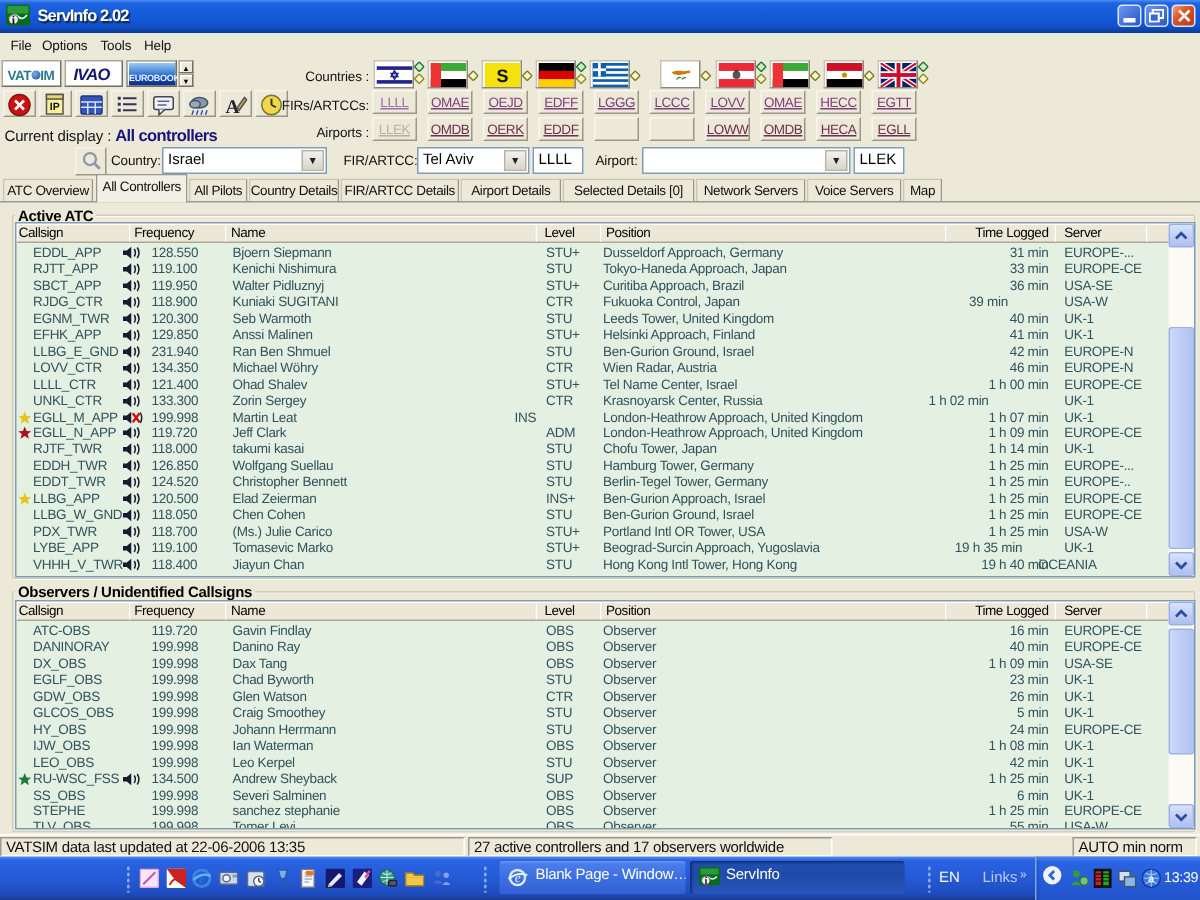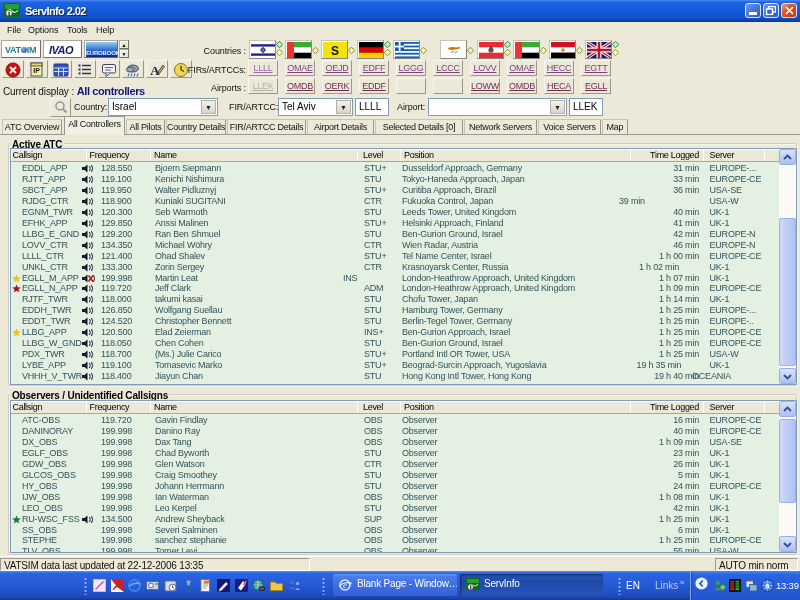--- a/index.html
+++ b/index.html
@@ -379,21 +379,21 @@
       <span style="left:11px">RJDG_CTR</span>
       <svg class="spk" style="left:71px;top:1px" width="14" height="9" viewBox="0 0 14 9">
 <polygon points="0,3 2.5,3 5.5,0.5 5.5,8.5 2.5,6 0,6" fill="#1a1a2e"></polygon>
 <path d="M7.5 2 Q9 4.5 7.5 7" stroke="#1a1a2e" stroke-width="1" fill="none"></path>
 <path d="M9.5 1 Q11.8 4.5 9.5 8" stroke="#1a1a2e" stroke-width="1" fill="none"></path>
 </svg>
       <span style="left:90px">118.900</span>
       <span style="left:144px">Kuniaki SUGITANI</span>
       <span style="left:353px">CTR</span>
       <span style="left:391px">Fukuoka Control, Japan</span>
-      <span style="left:608px;width:80px;text-align:left">39 min</span>
+      <span style="left:608px;width:80px;text-align:center">39 min</span>
       <span style="left:698.5px">USA-W</span>
     </div>
 <div class="row" style="top:57.80px">
       <span style="left:11px">EGNM_TWR</span>
       <svg class="spk" style="left:71px;top:1px" width="14" height="9" viewBox="0 0 14 9">
 <polygon points="0,3 2.5,3 5.5,0.5 5.5,8.5 2.5,6 0,6" fill="#1a1a2e"></polygon>
 <path d="M7.5 2 Q9 4.5 7.5 7" stroke="#1a1a2e" stroke-width="1" fill="none"></path>
 <path d="M9.5 1 Q11.8 4.5 9.5 8" stroke="#1a1a2e" stroke-width="1" fill="none"></path>
 </svg>
       <span style="left:90px">120.300</span>
@@ -417,21 +417,21 @@
       <span style="left:608px;width:80px;text-align:right">41 min</span>
       <span style="left:698.5px">UK-1</span>
     </div>
 <div class="row" style="top:79.70px">
       <span style="left:11px">LLBG_E_GND</span>
       <svg class="spk" style="left:71px;top:1px" width="14" height="9" viewBox="0 0 14 9">
 <polygon points="0,3 2.5,3 5.5,0.5 5.5,8.5 2.5,6 0,6" fill="#1a1a2e"></polygon>
 <path d="M7.5 2 Q9 4.5 7.5 7" stroke="#1a1a2e" stroke-width="1" fill="none"></path>
 <path d="M9.5 1 Q11.8 4.5 9.5 8" stroke="#1a1a2e" stroke-width="1" fill="none"></path>
 </svg>
-      <span style="left:90px">129.200</span>
+      <span style="left:90px">231.940</span>
       <span style="left:144px">Ran Ben Shmuel</span>
       <span style="left:353px">STU</span>
       <span style="left:391px">Ben-Gurion Ground, Israel</span>
       <span style="left:608px;width:80px;text-align:right">42 min</span>
       <span style="left:698.5px">EUROPE-N</span>
     </div>
 <div class="row" style="top:90.65px">
       <span style="left:11px">LOVV_CTR</span>
       <svg class="spk" style="left:71px;top:1px" width="14" height="9" viewBox="0 0 14 9">
 <polygon points="0,3 2.5,3 5.5,0.5 5.5,8.5 2.5,6 0,6" fill="#1a1a2e"></polygon>
@@ -463,21 +463,21 @@
       <span style="left:11px">UNKL_CTR</span>
       <svg class="spk" style="left:71px;top:1px" width="14" height="9" viewBox="0 0 14 9">
 <polygon points="0,3 2.5,3 5.5,0.5 5.5,8.5 2.5,6 0,6" fill="#1a1a2e"></polygon>
 <path d="M7.5 2 Q9 4.5 7.5 7" stroke="#1a1a2e" stroke-width="1" fill="none"></path>
 <path d="M9.5 1 Q11.8 4.5 9.5 8" stroke="#1a1a2e" stroke-width="1" fill="none"></path>
 </svg>
       <span style="left:90px">133.300</span>
       <span style="left:144px">Zorin Sergey</span>
       <span style="left:353px">CTR</span>
       <span style="left:391px">Krasnoyarsk Center, Russia</span>
-      <span style="left:608px;width:80px;text-align:center">1 h 02 min</span>
+      <span style="left:608px;width:80px;text-align:left">1 h 02 min</span>
       <span style="left:698.5px">UK-1</span>
     </div>
 <div class="row" style="top:123.50px">
       <svg class="spk" style="left:1px;top:1px" width="9" height="9" viewBox="0 0 11 10">
         <polygon points="5.5,0 7,3.5 10.8,3.7 7.9,6.1 8.9,9.8 5.5,7.6 2.1,9.8 3.1,6.1 0.2,3.7 4,3.5" fill="#e8c41a"></polygon>
       </svg>
       <span style="left:11px">EGLL_M_APP</span>
       <svg class="spk" style="left:71px;top:1px" width="14" height="9" viewBox="0 0 14 9">
 <polygon points="0,3 2.5,3 5.5,0.5 5.5,8.5 2.5,6 0,6" fill="#1a1a2e"></polygon>
 <path d="M6.5 1.5 L11 7.5 M11 1.5 L6.5 7.5" stroke="#cc1111" stroke-width="1.6" fill="none"></path>
@@ -774,21 +774,22 @@
       <span style="left:90px">199.998</span>
       <span style="left:144px">Tomer Levi</span>
       <span style="left:353px">OBS</span>
       <span style="left:391px">Observer</span>
       <span style="left:608px;width:80px;text-align:right">55 min</span>
       <span style="left:698.5px">USA-W</span>
     </div>
   </div>
 
 <div id="statusbar">
- <div class="sp" style="left:0;width:310px">VATSIM data last updated at 22-12-2006 13:35</div>
+ <div class="sp" style="left:0;width:310px">VATSIM data last updated at 22-06-2006 13:35</div>
+ <div class="sp" style="left:312px;width:243px">27 active controllers and 17 observers worldwide</div>
  <div class="sp" style="left:715px;width:83px">AUTO min norm</div>
 </div>
 
 <div id="taskbar">
  <div class="grip" style="left:84px"></div>
  <div class="qi" style="left:93px;background:none"><svg width="13" height="13">
         <rect width="13" height="13" rx="1" fill="#e6a8e0"></rect>
         <rect x="1" y="1" width="11" height="11" fill="#f6e6f6"></rect>
         <path d="M2 10 L10 2 L11 3 L3 11 Z" fill="#c05ab0"></path>
       </svg></div>

